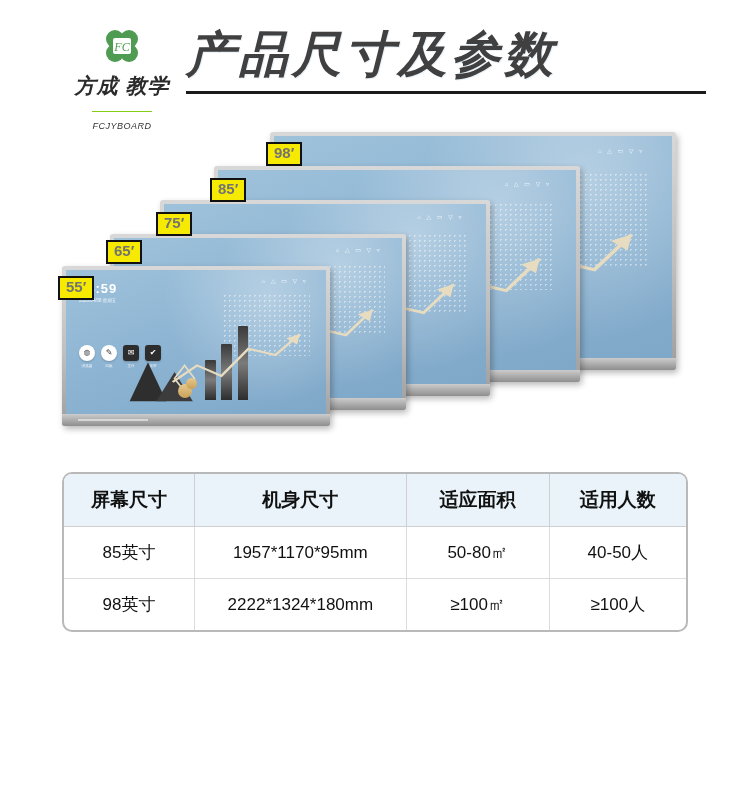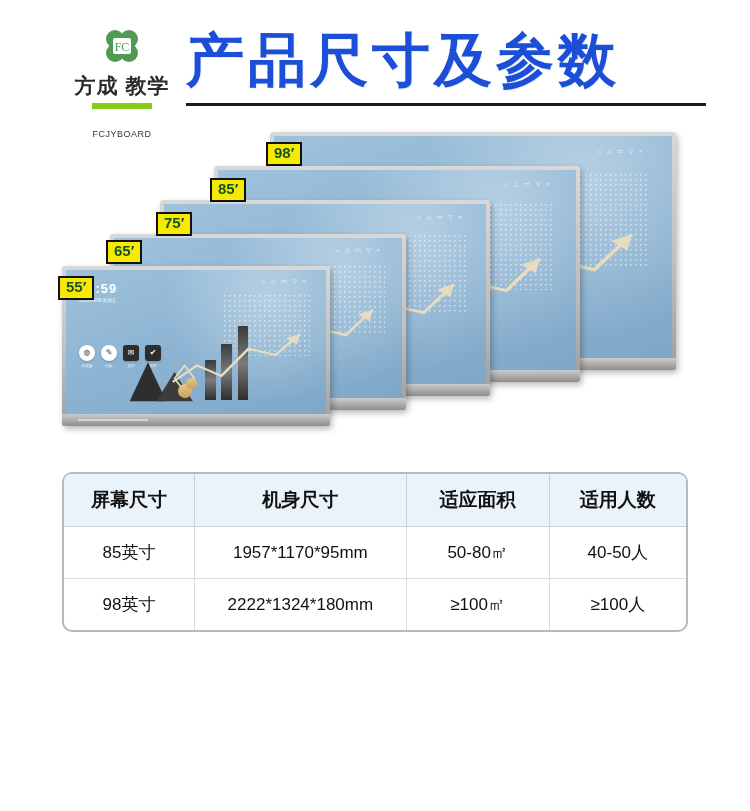--- a/index.html
+++ b/index.html
@@ -16,20 +16,21 @@
     height: 811px;
     background: #ffffff;
   }
 
   
   .header {
     position: absolute;
     top: 18px; left: 0;
     width: 601px;
     height: 90px;
+    font-style: italic;
   }
   .logo-wrap {
     position: absolute;
     left: 62px; top: 8px;
     width: 120px;
     text-align: center;
   }
   .logo-mark {
     width: 42px; height: 42px;
     margin: 0 auto;
@@ -37,37 +38,37 @@
   }
   .logo-mark svg { display: block; }
   .logo-cn {
     margin-top: 4px;
     font-size: 21px;
     font-weight: bold;
     color: #2b2b2b;
     letter-spacing: 1px;
   }
   .logo-en {
-    margin-top: 3px;
+    margin-top: 11px;
     font-size: 9px;
     color: #333;
     letter-spacing: 0.5px;
-    border-top: 6px solid #84cc16;
-    padding-top: 20px;
+    border-top: 1px solid #84cc16;
+    padding-top: 9px;
     display: inline-block;
   }
   .title-block {
     position: absolute;
     left: 186px; top: 6px;
     width: 520px;
   }
   .title-text {
-    font-size: 58px;
+    font-size: 49px;
     font-weight: bold;
-    color: #1d4ed8;
+    color: #404040;
     letter-spacing: 4px;
     line-height: 1.25;
     text-shadow: 1px 1px 0 #e8f1f7;
   }
   .title-rule {
     margin-top: 6px;
     height: 3px;
     background: #1b1b1b;
     width: 520px;
   }
@@ -174,21 +175,21 @@
     text-align: center;
     font-size: 3.6px; color: rgba(255,255,255,0.9);
   }
   .ic-wrap { position: relative; width: 16px; }
 
   .badge {
     position: absolute;
     background: #f5ea00;
     border: 2px solid #111;
     font-weight: bold;
-    color: #14532d;
+    color: #737373;
     padding: 1px 6px 2px 6px;
     font-size: 15px;
     line-height: 1.1;
     z-index: 20;
     letter-spacing: 0;
   }
 
   
   .chin {
     position: absolute;

